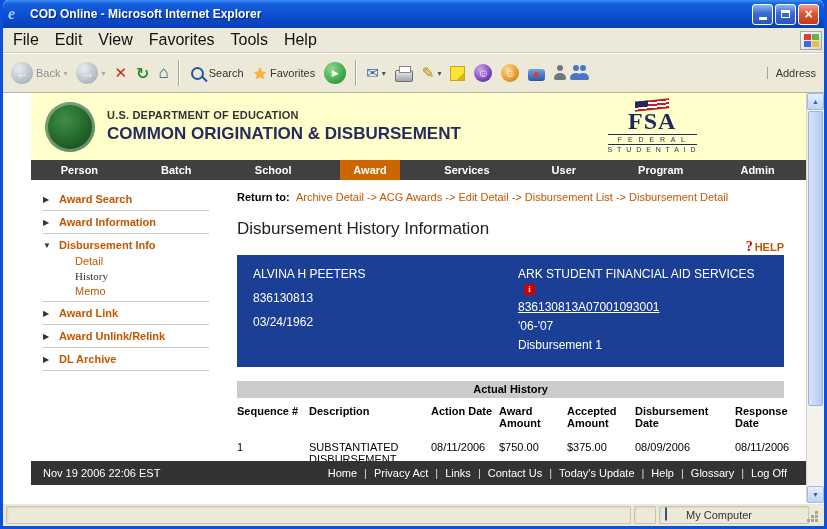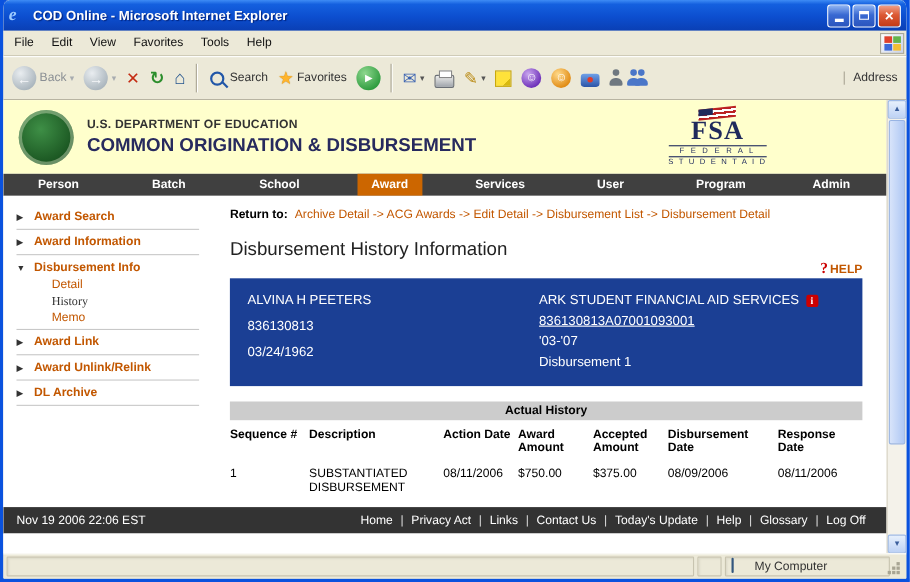--- a/index.html
+++ b/index.html
@@ -18,21 +18,21 @@
     white-space:nowrap; overflow:hidden; }
   .ctl { width:21px; height:21px; margin-left:2px; border:1px solid #fff; border-radius:3px;
     display:flex; align-items:center; justify-content:center; }
   .ctl.min, .ctl.max { background:linear-gradient(180deg,#8FB4F2,#3969D2 45%,#2A55BE); }
   .ctl.close { background:linear-gradient(180deg,#F0A088,#DC5934 45%,#C23A17); color:#fff; font:bold 14px/14px "Liberation Sans",sans-serif; }
   .ctl.min i { display:block; width:8px; height:3px; background:#fff; margin-top:9px; }
   .ctl.max i { display:block; width:9px; height:8px; border:1px solid #fff; border-top:3px solid #fff; }
 
   
   .menubar { flex:0 0 23px; background:#ECE9D8; border-bottom:1px solid #CFCBB8; display:flex; align-items:center; padding:0 2px; }
-  .menu-item { font-size:11px; color:#111; padding:3px 8px; }
+  .menu-item { font-size:16px; color:#111; padding:3px 8px; }
   .winlogo { margin-left:auto; width:22px; height:19px; border:1px solid #ABA99A;
     background:linear-gradient(135deg,#FDFDFD,#C9D2EA); display:grid; grid-template-columns:7px 7px;
     grid-template-rows:6px 6px; gap:1px; place-content:center; }
   .winlogo b { display:block; }
   .wl-r{background:#E0412C;} .wl-g{background:#64B44C;} .wl-b{background:#3E6AD8;} .wl-y{background:#F2BE34;}
 
   
   .toolbar { flex:0 0 40px; background:#ECE9D8; border-top:1px solid #FFF; border-bottom:1px solid #B8B4A2;
     display:flex; align-items:center; padding:0 4px; gap:1px; }
   .tbtn { display:flex; align-items:center; gap:3px; padding:2px 4px; border-radius:3px; }
@@ -64,21 +64,21 @@
   .person { position:relative; width:12px; height:16px; }
   .person::before { content:""; position:absolute; top:0; left:3px; width:6px; height:6px; border-radius:50%; background:#6F7880; }
   .person::after { content:""; position:absolute; bottom:1px; left:0; width:12px; height:7px; border-radius:6px 6px 2px 2px; background:#6F7880; }
   .person.blue::before, .person.blue::after { background:#4A76C8; }
   .people { display:flex; }
   .people .person { margin-left:-5px; }
   .tsep { width:2px; height:26px; border-left:1px solid #A9A593; border-right:1px solid #FFF; margin:0 4px; }
   .addr { margin-left:auto; font-size:11px; color:#333; padding:0 4px 0 8px; border-left:1px solid #A9A593; }
 
   
-  .pagewrap { flex:1; display:flex; background:#fff; min-height:0; }
+  .pagewrap { flex:1; display:flex; background:#fff; min-height:0;padding-left:28px; }
   .page { flex:1; display:flex; flex-direction:column; min-width:0; }
 
   .banner { flex:0 0 67px; background:#FFFFCC; display:flex; align-items:center; padding:0 14px; }
   .seal { width:50px; height:50px; border-radius:50%; flex:0 0 50px;
     background:radial-gradient(circle at 40% 35%,#3E8F46,#1D5A24 65%,#12411A);
     box-shadow:inset 0 0 0 3px rgba(255,255,230,.35); margin-right:12px; }
   .agency { font-size:11px; font-weight:bold; color:#333; letter-spacing:.2px; }
   .appname { font-size:17px; font-weight:bold; color:#272A5E; margin-top:3px; }
   .fsa { margin-left:auto; margin-right:95px; text-align:center; color:#1F2A5C; }
   .fsa-flag { width:34px; height:10px; margin:0 auto; transform:skewY(-6deg); position:relative;
@@ -359,21 +359,21 @@
             <div class="ib-left">
               <div>ALVINA H PEETERS</div>
               <div>836130813</div>
               <div>03/24/1962</div>
             </div>
             <div class="ib-right">
               <div>
                 <span>ARK STUDENT FINANCIAL AID SERVICES</span><span class="info-badge">i</span>
               </div>
               <div><span class="award-link">836130813A07001093001</span></div>
-              <div>'03-'07</div>
+              <div>'06-'07</div>
               <div>Disbursement 1</div>
             </div>
           </div>
 
           <div class="hist-title">Actual History</div>
 
           <table class="hist">
             <colgroup>
               <col style="width:72px">
                 <col style="width:122px">

